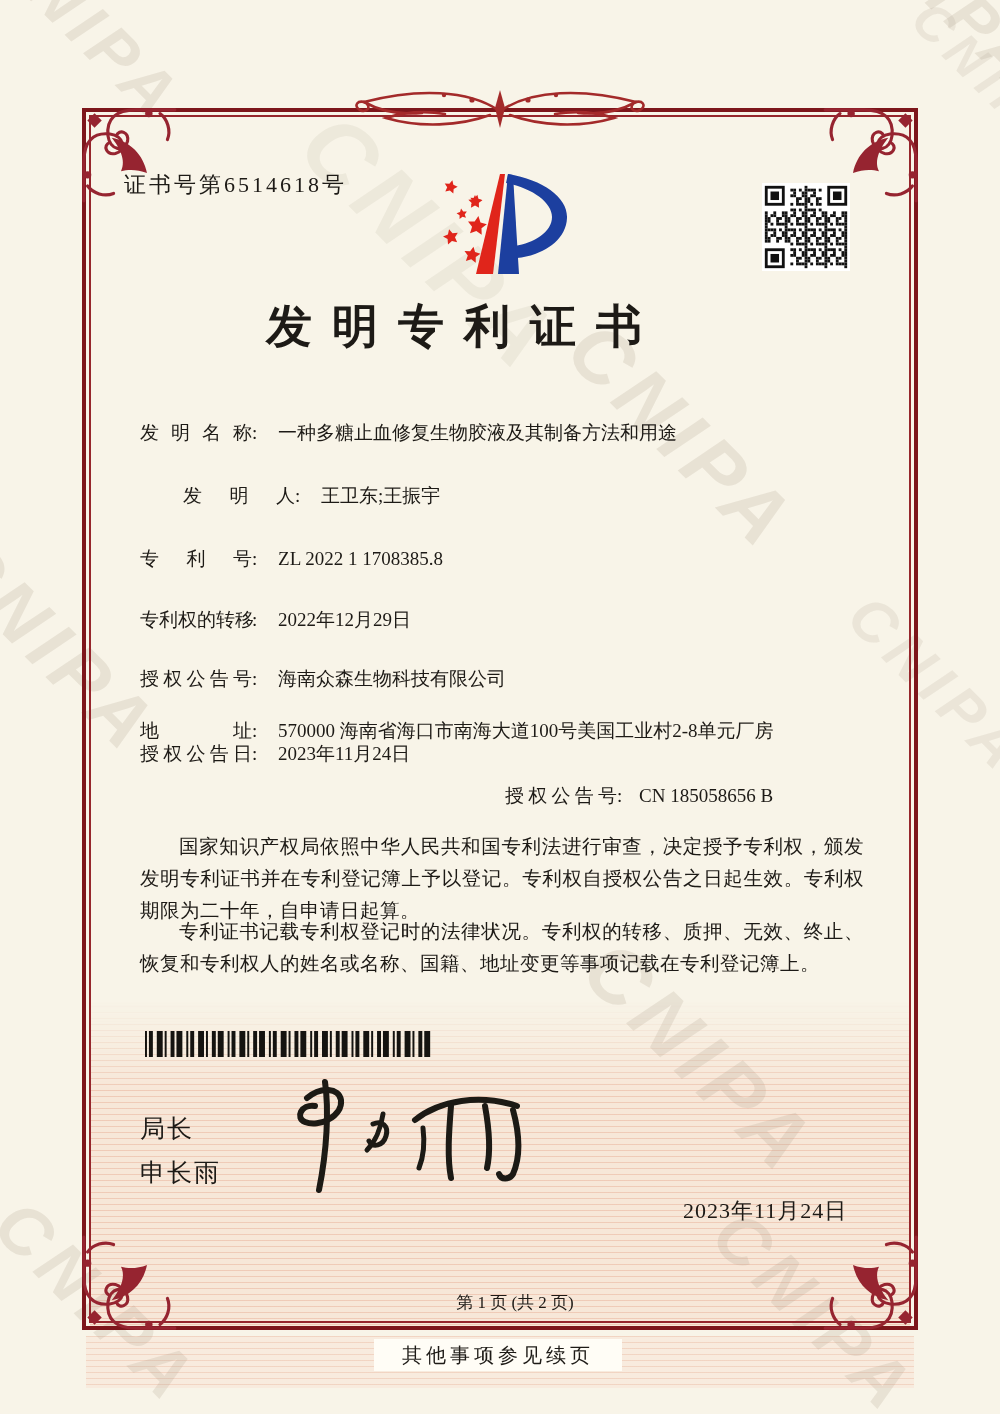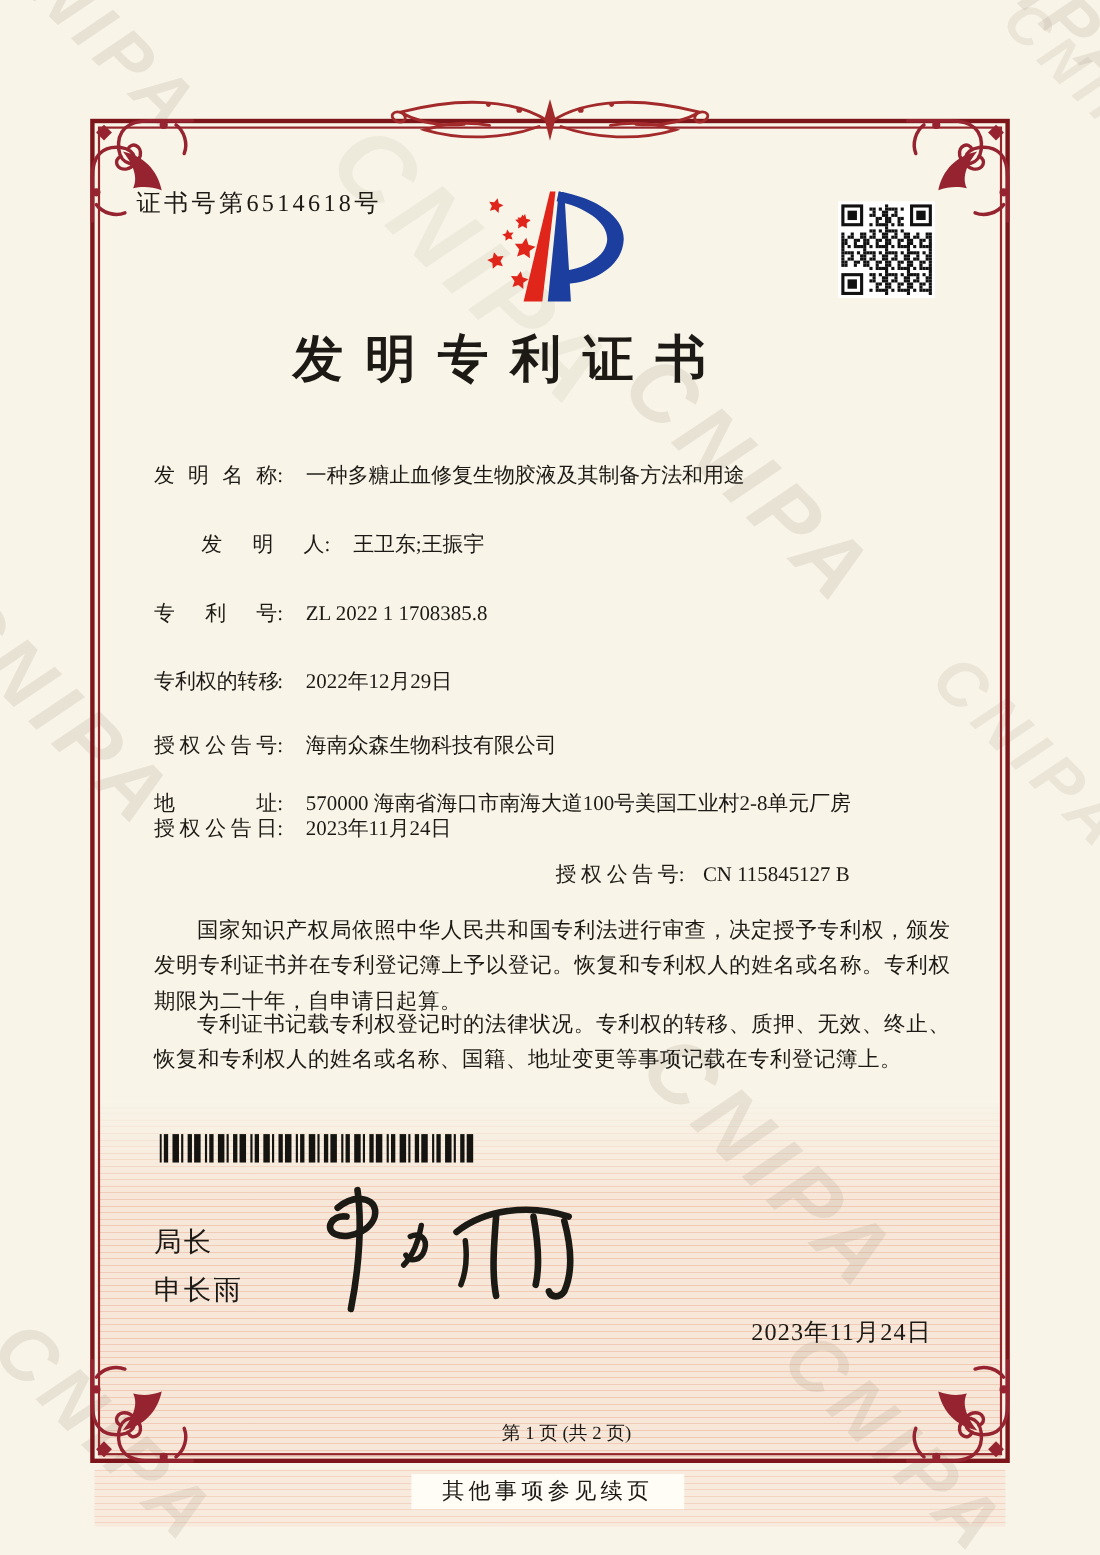--- a/index.html
+++ b/index.html
@@ -512,24 +512,24 @@
 <div class="content abs frow" style="top:716px;">
   <span class="flabel">地址</span><span class="fcolon">:</span>
   <span class="fvalue fvalue-wrap">570000 海南省海口市南海大道100号美国工业村2-8单元厂房</span>
 </div>
 <div class="content abs frow" style="top:739px;">
   <span class="flabel">授权公告日</span><span class="fcolon">:</span>
   <span class="fvalue">2023年11月24日</span>
 </div>
 <div class="content abs frow" style="left:505px;top:781px;">
   <span class="flabel">授权公告号</span><span class="fcolon">:</span>
-  <span class="fvalue" style="margin-left:12px;">CN 115845127 B</span>
-</div>
-
-<div class="content abs para" style="top:831px;">国家知识产权局依照中华人民共和国专利法进行审查，决定授予专利权，颁发发明专利证书并在专利登记簿上予以登记。恢复和专利权人的姓名或名称。专利权期限为二十年，自申请日起算。</div>
+  <span class="fvalue" style="margin-left:12px;">CN 185058656 B</span>
+</div>
+
+<div class="content abs para" style="top:831px;">国家知识产权局依照中华人民共和国专利法进行审查，决定授予专利权，颁发发明专利证书并在专利登记簿上予以登记。专利权自授权公告之日起生效。专利权期限为二十年，自申请日起算。</div>
 <div class="content abs para" style="top:916px;">专利证书记载专利权登记时的法律状况。专利权的转移、质押、无效、终止、恢复和专利权人的姓名或名称、国籍、地址变更等事项记载在专利登记簿上。</div>
 
 <svg class="content abs" style="left:145px;top:1031px;" width="295" height="26" viewBox="0 0 150 26" preserveAspectRatio="none">
   <g id="barcode-bars" fill="#151310">
       <rect x="0" y="0" width="1" height="26"></rect>
       <rect x="2" y="0" width="2" height="26"></rect>
       <rect x="6" y="0" width="3" height="26"></rect>
       <rect x="10" y="0" width="1" height="26"></rect>
       <rect x="13" y="0" width="2" height="26"></rect>
       <rect x="16" y="0" width="3" height="26"></rect>

